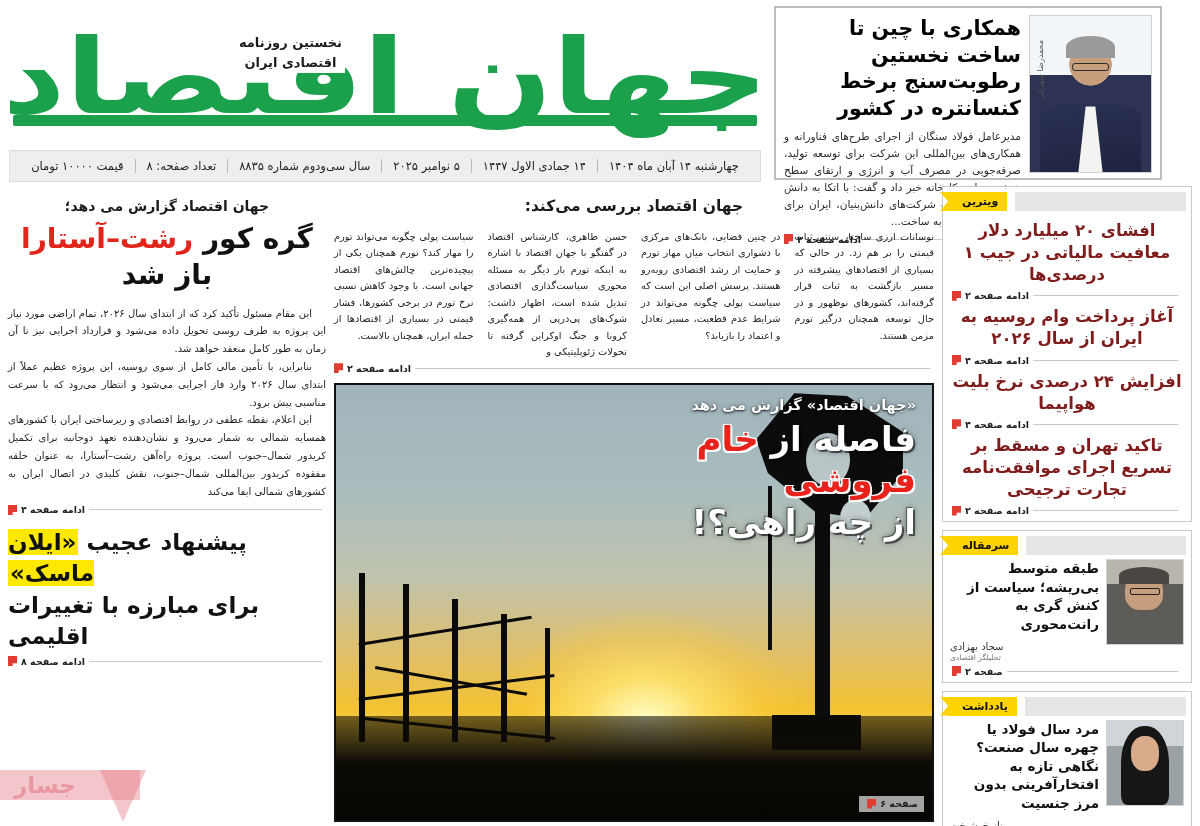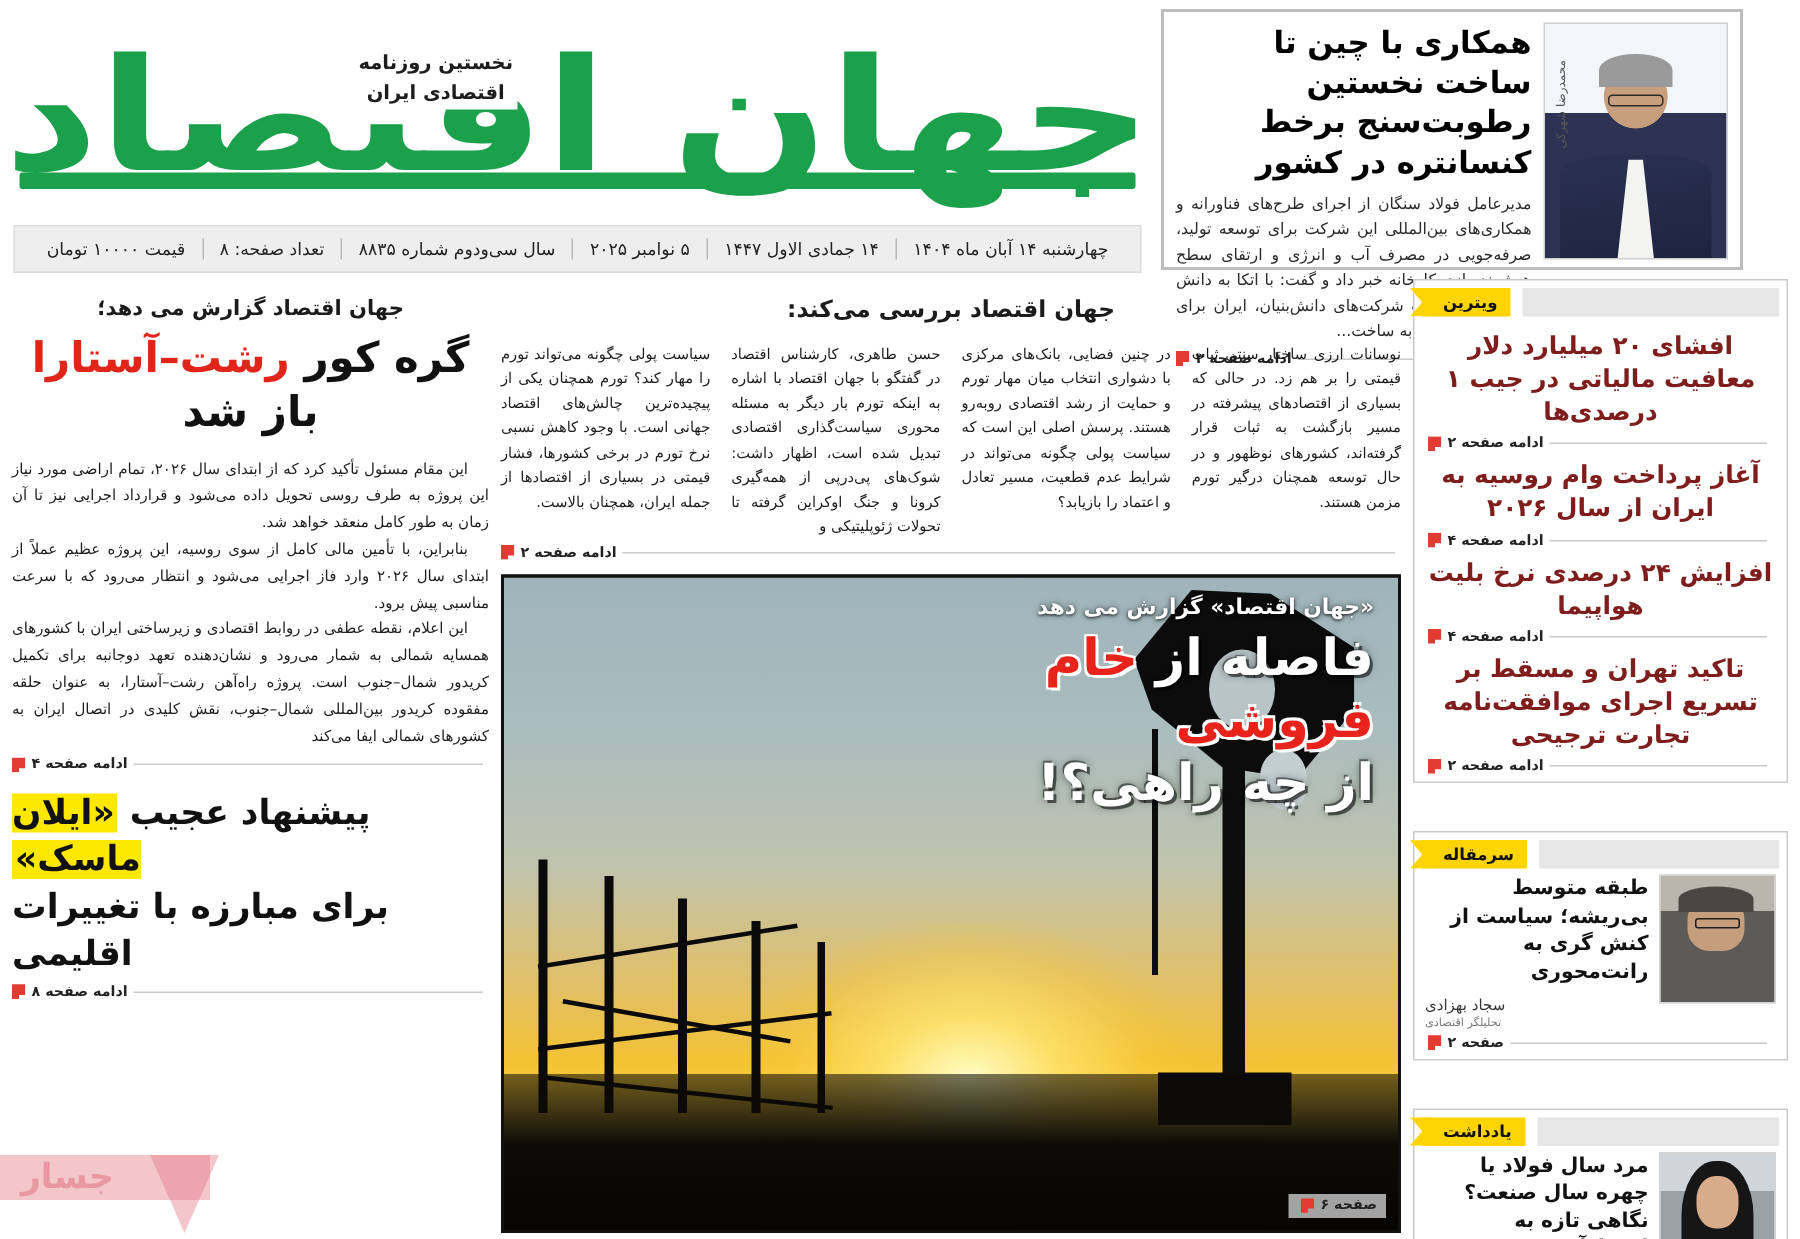--- a/index.html
+++ b/index.html
@@ -159,21 +159,21 @@
   
   .main {
     position: absolute; top: 186px; right: 0;
     width: 1200px; height: 640px;
     display: flex; flex-direction: row-reverse;
     padding: 0 8px 4px 8px;
     gap: 8px;
   }
   .col-right { width: 318px; flex: none; display: flex; flex-direction: column; }
   .col-center { flex: 1; min-width: 0; display: flex; flex-direction: column; }
-  .col-left { width: 250px; flex: none; display: flex; flex-direction: column; gap: 24px; }
+  .col-left { width: 250px; flex: none; display: flex; flex-direction: column; }
 
   
   .lead-kicker {
     text-align: center; font-size: 15.5px; font-weight: bold;
     color: #1b1b1b; margin-top: 11px;
   }
   .lead-head {
     text-align: center; font-size: 40px; font-weight: bold;
     color: #e1251b; margin-top: 8px; line-height: 1.18;
     letter-spacing: -0.5px;

